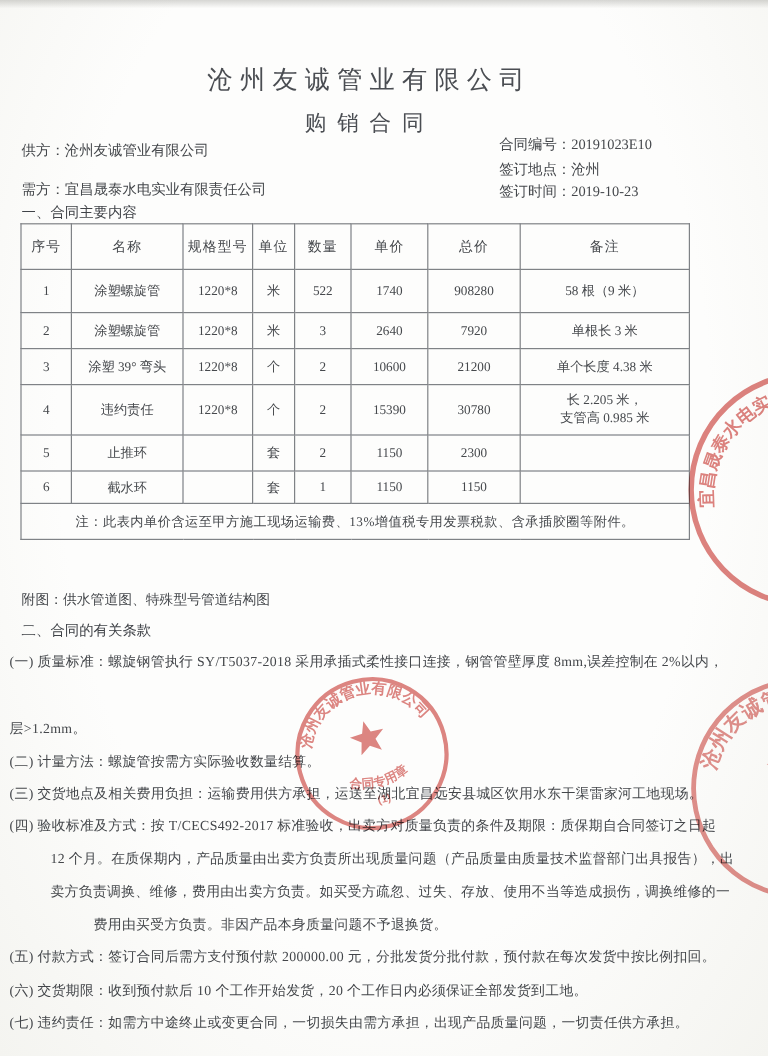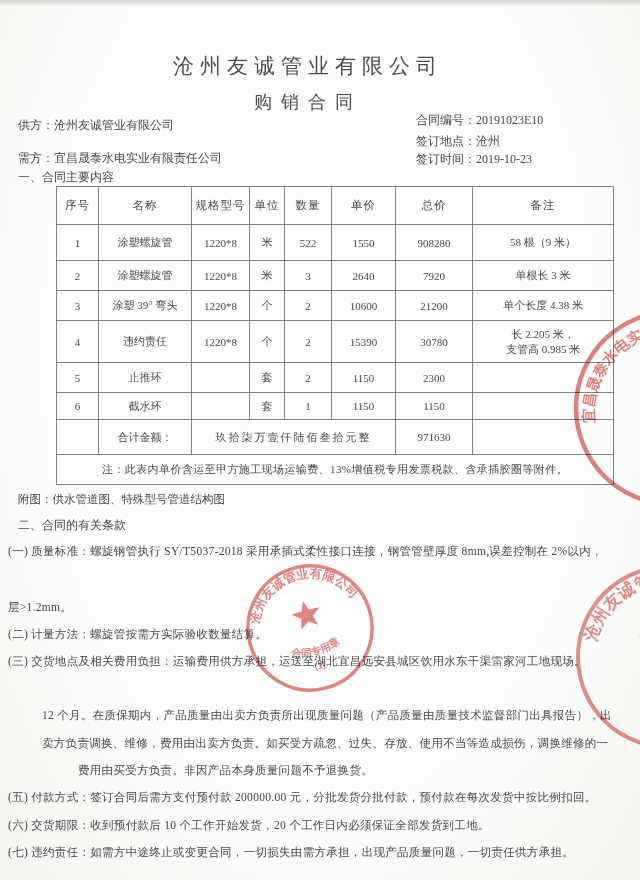--- a/index.html
+++ b/index.html
@@ -12,21 +12,21 @@
     text-decoration:underline;
   }
   .scan-top{position:absolute;top:0;left:0;width:100%;height:7px;
     background:linear-gradient(180deg, rgba(150,150,144,.38), rgba(150,150,144,0));}
   .title1{position:absolute;top:52px;left:-12px;width:640px;text-align:center;
     font-size:21px;letter-spacing:6px;color:#4a4d52;}
   .title2{position:absolute;top:90px;left:-12px;width:640px;text-align:center;
     font-size:18px;letter-spacing:9px;color:#4a4d52;}
   .info{position:absolute;font-size:12px;white-space:nowrap;color:#44474b;}
   .h1{position:absolute;font-size:12px;white-space:nowrap;color:#404348;}
-  table.items{position:absolute;left:17px;top:186px;border-collapse:collapse;table-layout:fixed;margin-left:39px;}
+  table.items{position:absolute;left:17px;top:186px;border-collapse:collapse;table-layout:fixed;}
   table.items td{border:1px solid #7f8286;text-align:center;vertical-align:middle;
     font-size:11px;color:#46494d;padding:0 2px;overflow:hidden;}
   table.items td.hd{font-size:11.5px;letter-spacing:1px;}
   td.pre{white-space:pre-line;line-height:1.35;}
   td.words{letter-spacing:2px;}
   td.note-cell{text-align:left;padding-left:5px;letter-spacing:.4px;font-size:11px;white-space:nowrap;}
   .cl{position:absolute;left:8px;white-space:nowrap;font-size:11.5px;letter-spacing:.3px;color:#43464a;}
   .cl.ind{left:42px;}
   .stamps{position:absolute;top:0;left:0;pointer-events:none;mix-blend-mode:multiply;opacity:.85;}
   .stamp-text{font-family:"Liberation Sans","DejaVu Sans",sans-serif;font-weight:bold;}
@@ -70,21 +70,21 @@
       <td class="hd">单价</td>
       <td class="hd">总价</td>
       <td class="hd">备注</td>
     </tr>
     <tr style="height:36px">
       <td>1</td>
       <td>涂塑螺旋管</td>
       <td>1220*8</td>
       <td>米</td>
       <td>522</td>
-      <td>1550</td>
+      <td>1740</td>
       <td>908280</td>
       <td>58 根（9 米）</td>
     </tr>
     <tr style="height:30px">
       <td>2</td>
       <td>涂塑螺旋管</td>
       <td>1220*8</td>
       <td>米</td>
       <td>3</td>
       <td>2640</td>
@@ -125,40 +125,34 @@
     <tr style="height:27px">
       <td>6</td>
       <td>截水环</td>
       <td></td>
       <td>套</td>
       <td>1</td>
       <td>1150</td>
       <td>1150</td>
       <td></td>
     </tr>
-    <tr style="height:35px">
-      <td></td>
-      <td>合计金额：</td>
-      <td colspan="4" class="words">玖拾柒万壹仟陆佰叁拾元整</td>
-      <td>971630</td>
-      <td></td>
-    </tr>
     <tr style="height:30px">
       <td colspan="8" class="note-cell">注：此表内单价含运至甲方施工现场运输费、13%增值税专用发票税款、含承插胶圈等附件。</td>
     </tr>
   </tbody>
     </table>
 
   <div class="info" style="top:492px;left:18px;font-size:11.5px;">附图：供水管道图、特殊型号管道结构图</div>
   <div class="h1" style="top:517px;left:18px;">二、合同的有关条款</div>
 
   <div class="cl" style="top:544px;">(一) 质量标准：螺旋钢管执行 SY/T5037-2018 采用承插式柔性接口连接，钢管管壁厚度 8mm,误差控制在 2%以内，</div>
   <div class="cl" style="top:600px;">层&gt;1.2mm。</div>
   <div class="cl" style="top:627px;">(二) 计量方法：螺旋管按需方实际验收数量结算。</div>
   <div class="cl" style="top:654px;">(三) 交货地点及相关费用负担：运输费用供方承担，运送至湖北宜昌远安县城区饮用水东干渠雷家河工地现场。</div>
+  <div class="cl" style="top:681px;">(四) 验收标准及方式：按 T/CECS492-2017 标准验收，出卖方对质量负责的条件及期限：质保期自合同签订之日起</div>
   <div class="cl ind" style="top:708px;">12 个月。在质保期内，产品质量由出卖方负责所出现质量问题（产品质量由质量技术监督部门出具报告），出</div>
   <div class="cl ind" style="top:736px;">卖方负责调换、维修，费用由出卖方负责。如买受方疏忽、过失、存放、使用不当等造成损伤，调换维修的一</div>
   <div class="cl ind" style="top:763px;margin-left:36px;">费用由买受方负责。非因产品本身质量问题不予退换货。</div>
   <div class="cl" style="top:790px;">(五) 付款方式：签订合同后需方支付预付款 200000.00 元，分批发货分批付款，预付款在每次发货中按比例扣回。</div>
   <div class="cl" style="top:818px;">(六) 交货期限：收到预付款后 10 个工作开始发货，20 个工作日内必须保证全部发货到工地。</div>
   <div class="cl" style="top:845px;">(七) 违约责任：如需方中途终止或变更合同，一切损失由需方承担，出现产品质量问题，一切责任供方承担。</div>
 
   <svg class="stamps" width="640" height="880" viewBox="0 0 640 880">
     <defs>
       <path id="arcC1" d="M -47 24 A 52 52 0 1 1 47 24" fill="none"></path>

